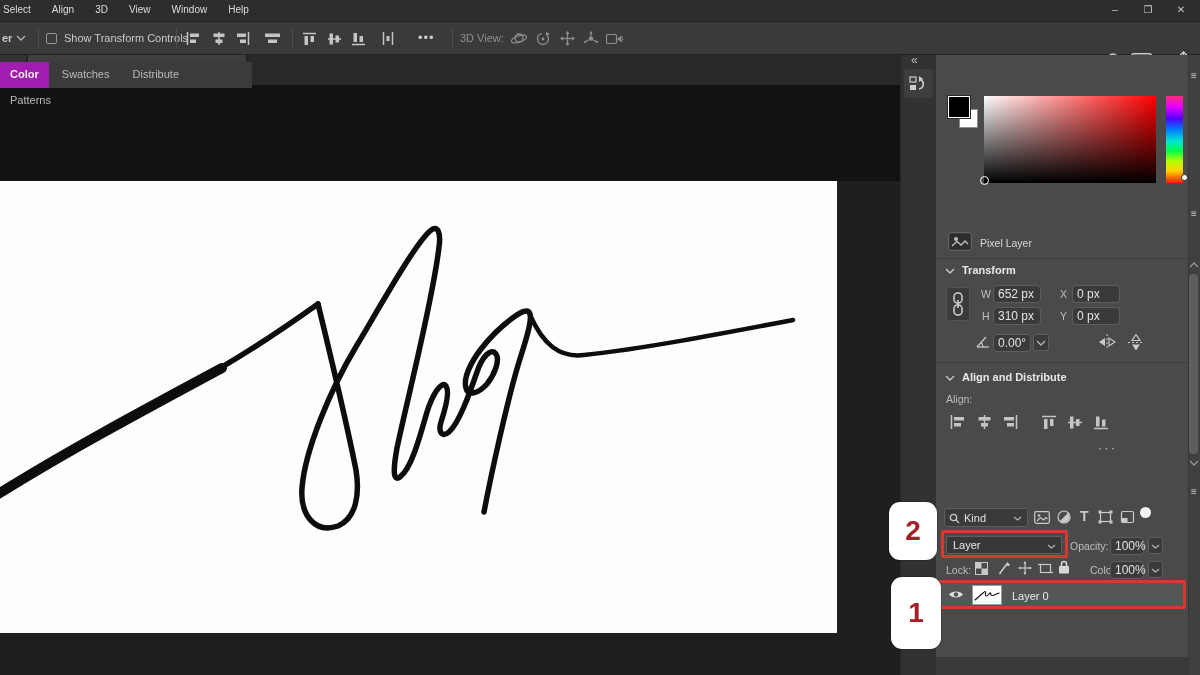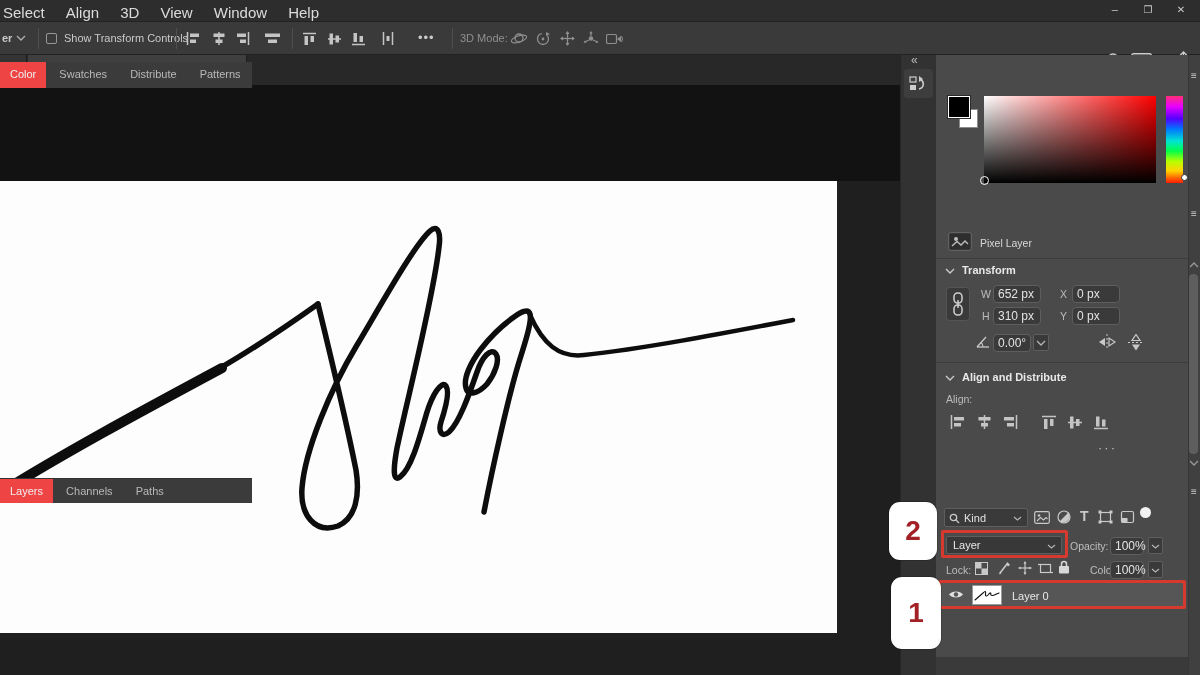--- a/index.html
+++ b/index.html
@@ -3,21 +3,21 @@
 <meta charset="utf-8">
 <style>
   * { margin:0; padding:0; box-sizing:border-box; }
   html,body { width:1200px; height:675px; overflow:hidden; background:#1f1f1f; }
   body { font-family:"Liberation Sans", sans-serif; font-size:11px; color:#d6d6d6; }
   .abs { position:absolute; }
   #stage { position:relative; width:1200px; height:675px; background:#1f1f1f; }
 
   
   .menubar { left:0; top:0; width:1200px; height:22px; background:#2d2d2d; border-bottom:1px solid #222; }
-  .menu-item { display:inline-block; padding:4px 9px 0 9px; color:#dcdcdc; font-size:15px; }
+  .menu-item { display:inline-block; padding:4px 9px 0 9px; color:#dcdcdc; font-size:10px; }
   .winctl { top:0; height:22px; right:0; }
   .winbtn { display:inline-block; width:30px; text-align:center; padding-top:3px; color:#c9c9c9; font-size:11px; }
 
   .optionsbar { left:0; top:22px; width:1200px; height:33px; background:#3a3a3a; border-bottom:1px solid #222; }
   .vsep { position:absolute; top:6px; height:21px; width:1px; background:#4e4e4e; }
   .opt-text { color:#c9c9c9; }
   .checkbox { position:absolute; width:11px; height:11px; border:1px solid #979797; border-radius:2px; background:transparent; }
 
   .tabbar { left:0; top:55px; width:900px; height:30px; background:#282828; }
   .tab-frag { position:absolute; left:0; top:0; width:27px; height:30px; background:#343434; color:#b5b5b5; border-right:1px solid #1e1e1e; }
@@ -32,21 +32,21 @@
   
   .dockstrip { left:900px; top:55px; width:36px; height:620px; background:#323232; border-left:1px solid #262626; }
   .dock-tile { position:absolute; left:3px; top:14px; width:29px; height:29px; background:#3d3d3d; border-radius:3px; }
 
   
   .panelcol { left:936px; top:55px; width:252px; height:620px; background:#4a4a4a; }
   .scrollcol { left:1188px; top:55px; width:12px; height:620px; background:#404040; border-left:1px solid #363636; }
   .pmenu { position:absolute; left:1188px; width:12px; text-align:center; color:#cfcfcf; font-size:10px; }
   .tabrow { position:absolute; left:0; width:252px; background:#3b3b3b; }
   .ptab { display:inline-block; height:100%; padding:6px 10px 0 10px; color:#b9b9b9; font-size:11px; }
-  .ptab.active { background:#ef4444; color:#f0f0f0; font-weight:normal; }
+  .ptab.active { background:#a21caf; color:#f0f0f0; font-weight:bold; }
   .field { position:absolute; background:#3a3a3a; border:1px solid #5e5e5e; border-radius:4px; color:#e3e3e3; font-size:12px; padding:1px 4px; }
   .lbl { position:absolute; color:#bdbdbd; font-size:10.5px; }
   .sechead { position:absolute; color:#e8e8e8; font-weight:bold; font-size:11px; }
   .divider { position:absolute; left:936px; width:252px; height:1px; background:#3c3c3c; }
 
   
   .fg-swatch { position:absolute; left:948px; top:96px; width:22px; height:22px; background:#000; border:1px solid #fff; outline:1px solid #2a2a2a; }
   .bg-swatch { position:absolute; left:959px; top:109px; width:19px; height:19px; background:#fff; border:1px solid #8a8a8a; z-index:-1; }
   .sat-field { position:absolute; left:984px; top:96px; width:172px; height:87px;
     background-image:linear-gradient(to bottom, rgba(0,0,0,0), #000), linear-gradient(to right, #ffffff, #ff0000); }
@@ -152,21 +152,21 @@
       <svg width="12" height="13">
           <line x1="1.5" y1="0" x2="1.5" y2="13" stroke="#c4c4c4" stroke-width="1.5"></line>
           <line x1="10.5" y1="0" x2="10.5" y2="13" stroke="#c4c4c4" stroke-width="1.5"></line>
           <rect x="4.5" y="4" width="3" height="5" fill="#c4c4c4"></rect>
         </svg>
     </span>
 
     <span class="abs opt-text" style="left:418px; top:8px; letter-spacing:1px; font-size:13px;">•••</span>
     <span class="vsep" style="left:452px;"></span>
 
-    <span class="abs" style="left:460px; top:10px; color:#8f8f8f;">3D Mode:</span>
+    <span class="abs" style="left:460px; top:10px; color:#8f8f8f;">3D View:</span>
     <span class="abs icon" style="left:510px; top:9px;">
       <svg width="19" height="15">
           <circle cx="9" cy="7" r="4" stroke="#8f8f8f" stroke-width="1.3" fill="none"></circle>
           <ellipse cx="9" cy="8" rx="8" ry="3.2" stroke="#8f8f8f" stroke-width="1.1" fill="none" transform="rotate(-18 9 8)"></ellipse>
         </svg>
     </span>
     <span class="abs icon" style="left:535px; top:9px;">
       <svg width="16" height="15">
           <circle cx="8" cy="8" r="5.5" stroke="#8f8f8f" stroke-width="1.3" fill="none" stroke-dasharray="24 6"></circle>
           <circle cx="8" cy="8" r="1.4" fill="#8f8f8f"></circle>
@@ -429,25 +429,20 @@
         <polyline points="1,5 5,1 9,5" stroke="#9a9a9a" stroke-width="1.3" fill="none"></polyline>
       </svg>
   </span>
   <span class="abs" style="left:1189px; top:274px; width:9px; height:180px; background:#5e5e5e; border-radius:4px;"></span>
   <span class="abs" style="left:1189px; top:460px;">
     <svg width="10" height="6">
         <polyline points="1,1 5,5 9,1" stroke="#9a9a9a" stroke-width="1.3" fill="none"></polyline>
       </svg>
   </span>
 
-  <div class="abs tabrow" style="top:478px; height:25px; border-top:1px solid #333;">
-    <span class="ptab active">Layers</span>
-    <span class="ptab">Channels</span>
-    <span class="ptab">Paths</span>
-  </div>
   <span class="abs pmenu" style="top:486px;">≡</span>
 
   <span class="abs" style="left:944px; top:508px; width:84px; height:19px; background:#3a3a3a; border:1px solid #5e5e5e; border-radius:2px;">
     <svg width="11" height="11" style="position:absolute; left:4px; top:4px;">
         <circle cx="4.5" cy="4.5" r="3.2" stroke="#c9c9c9" stroke-width="1.3" fill="none"></circle>
         <line x1="7" y1="7" x2="10" y2="10" stroke="#c9c9c9" stroke-width="1.3"></line>
       </svg>
     <span style="position:absolute; left:19px; top:3px; color:#e0e0e0;">Kind</span>
     <svg width="9" height="5" style="position:absolute; right:5px; top:7px;">
         <polyline points="1,1 4.5,4 8,1" stroke="#b5b5b5" stroke-width="1.2" fill="none"></polyline>

